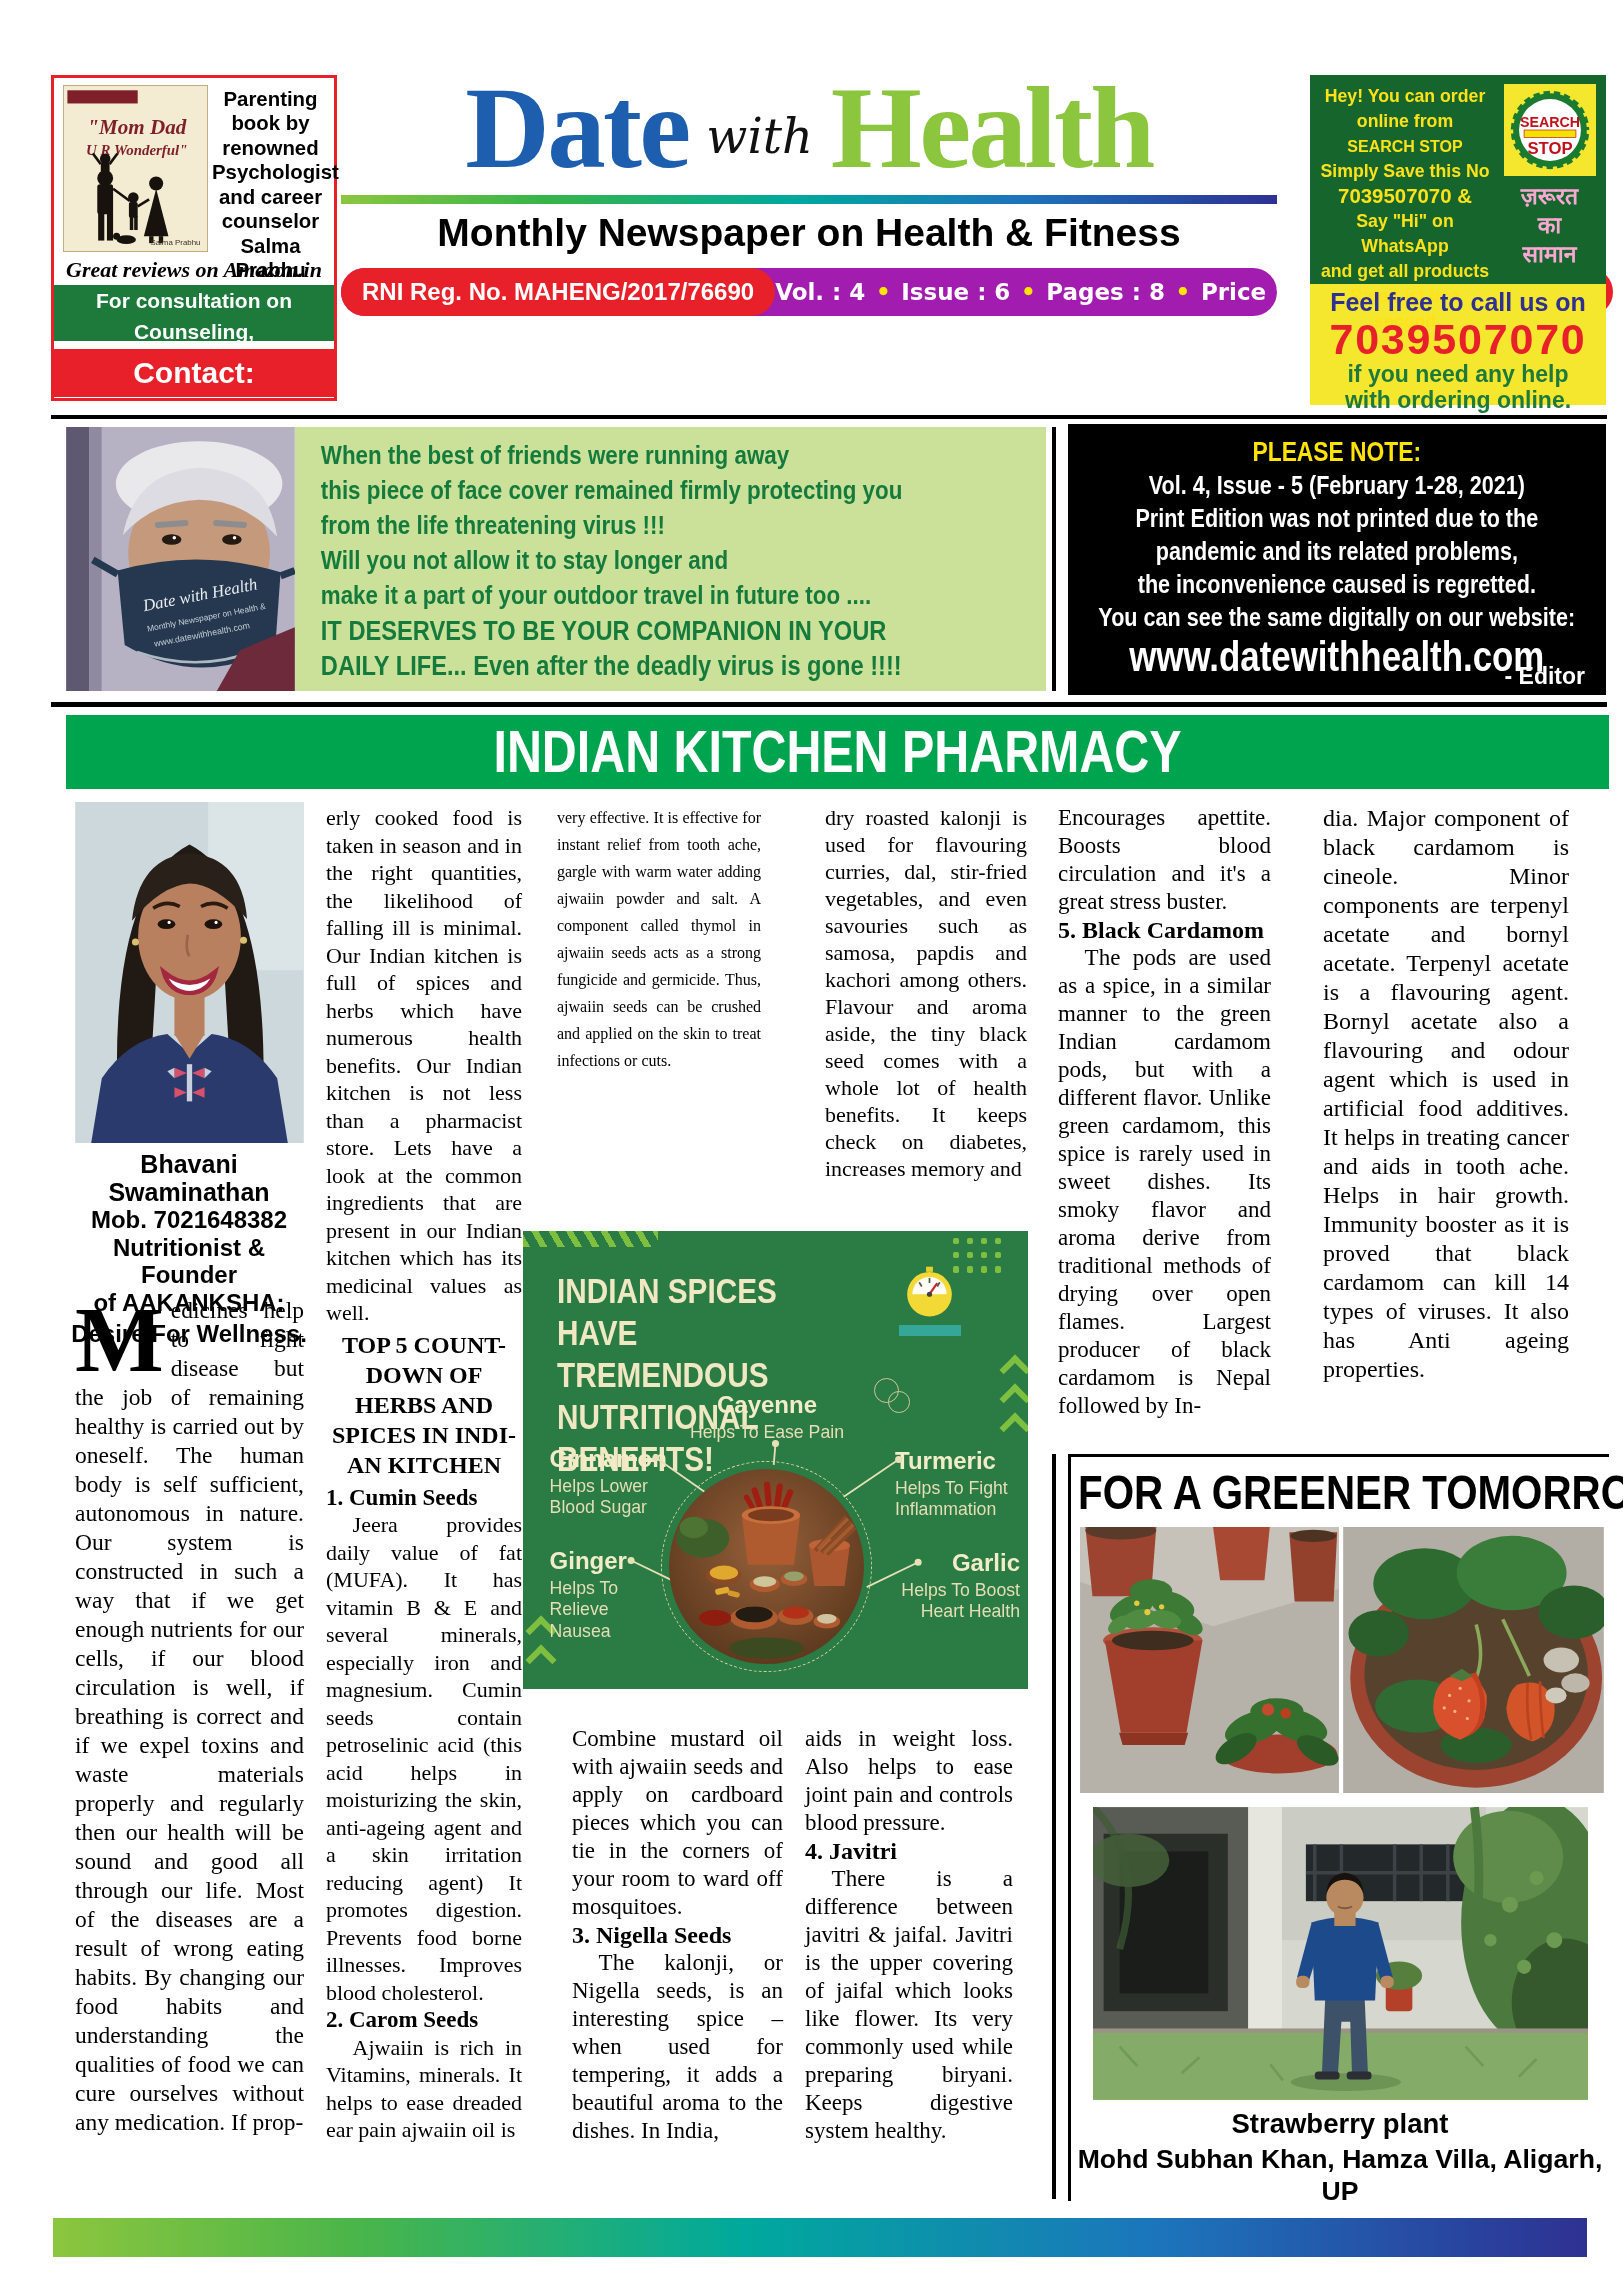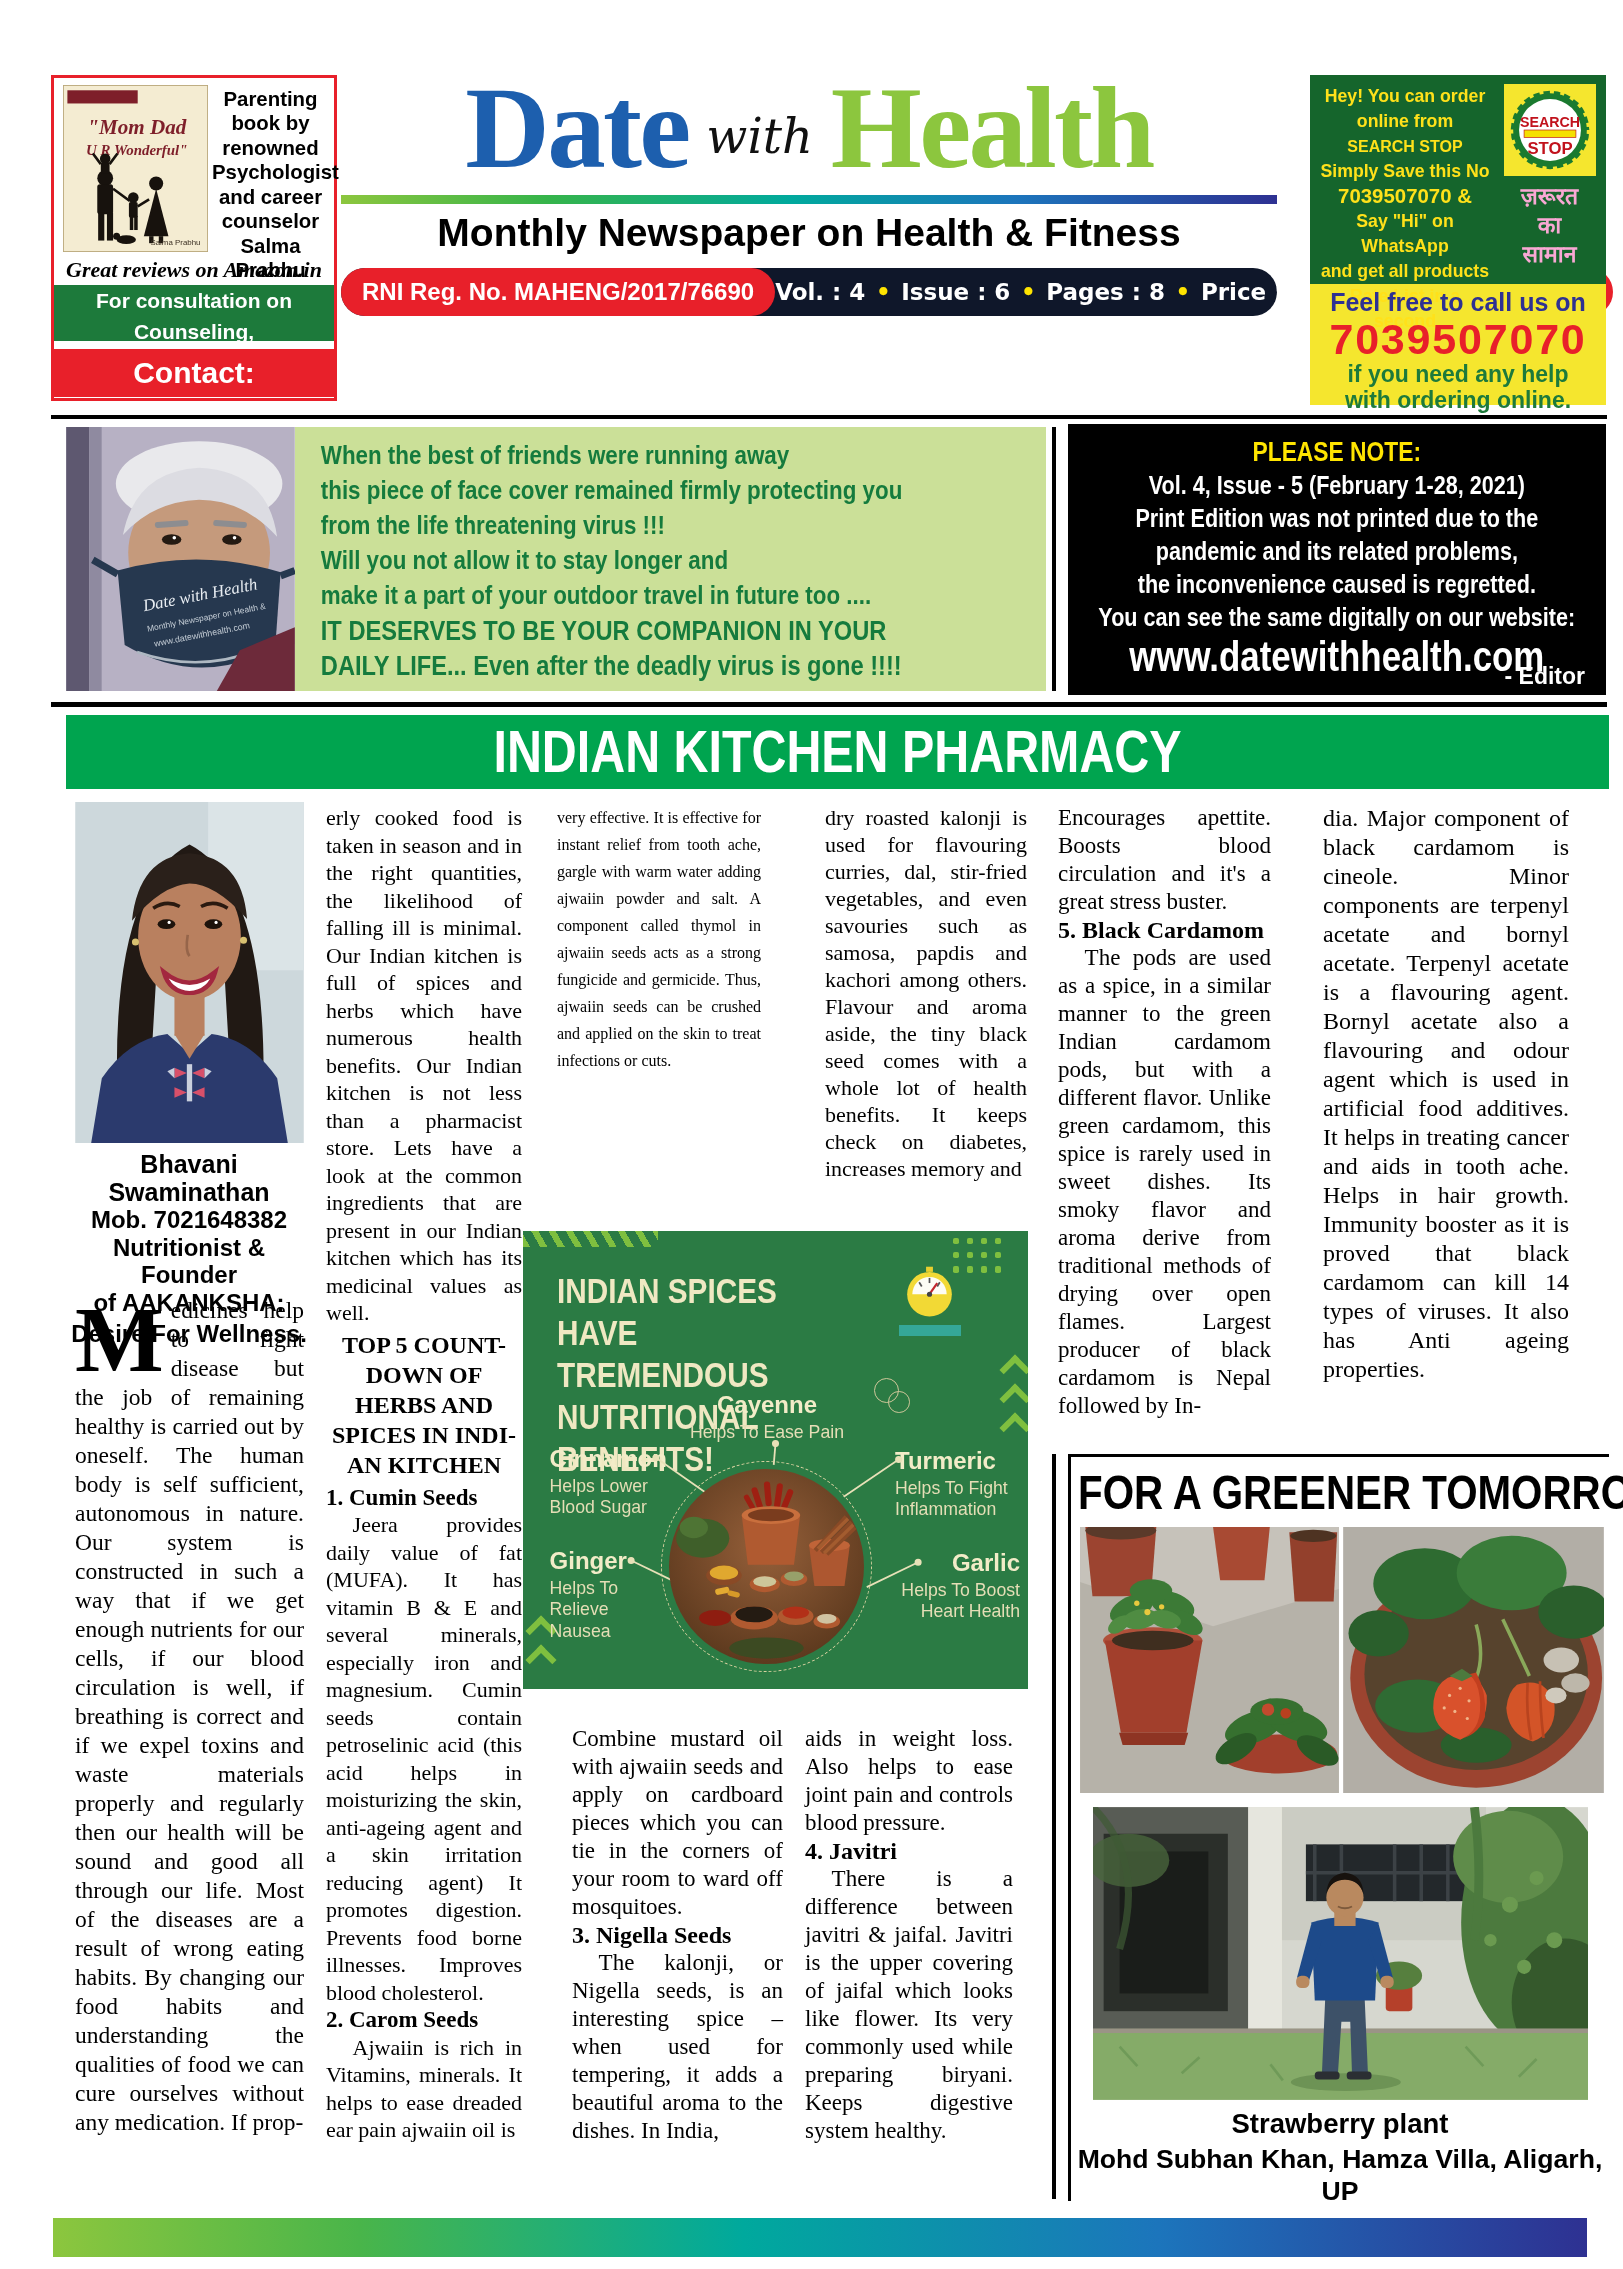--- a/index.html
+++ b/index.html
@@ -64,21 +64,21 @@
   </div>
 
   <div style="position:absolute;left:341px;top:67px;width:936px">
     <div style="text-align:center;white-space:nowrap">
       <span style="font:bold 117px/1.05 'Liberation Serif',serif;color:#1d5fae;letter-spacing:-2.7px">Date</span>
       <span style="font:italic 48px/1 'DejaVu Serif',serif;color:#111;margin:0 14px;vertical-align:14px">with</span>
       <span style="font:bold 117px/1.05 'Liberation Serif',serif;color:#8cc63e;letter-spacing:-2.7px">Health</span>
     </div>
     <div style="height:8.9px;margin-top:5.3px;background:linear-gradient(90deg,#8cc63e,#35b44a 22%,#00a99d 48%,#1c75bc 72%,#2e3192 100%)"></div>
     <div style="text-align:center;font:bold 39px/1.15 'Liberation Sans',sans-serif;margin-top:7px">Monthly Newspaper on Health &amp; Fitness</div>
-    <div style="margin-top:12.4px;height:48px;background:#0f172a;border-radius:24px;display:flex;align-items:center;color:#fff">
+    <div style="margin-top:12.4px;height:48px;background:#a21caf;border-radius:24px;display:flex;align-items:center;color:#fff">
       <div style="background:#e8202a;border-radius:24px;height:48px;padding:0 21px;font:bold 24px/48px 'Liberation Sans',sans-serif;white-space:nowrap">RNI Reg. No. MAHENG/2017/76690</div>
       <div style="flex:1;display:flex;justify-content:center;font:bold 23px/48px 'DejaVu Sans',sans-serif;white-space:nowrap">
         <span class="seg">Vol. : 4</span>
           <span class="seg">Issue : 6</span>
           <span class="seg">Pages : 8</span>
           <span class="seg">Price : ₹ 20/-</span>
       </div>
       <div style="background:#e8202a;border-radius:24px;height:48px;padding:0 21px;font:bold 24px/48px 'Liberation Sans',sans-serif;white-space:nowrap">March 1 - 31, 2021</div>
     </div>
   </div>

